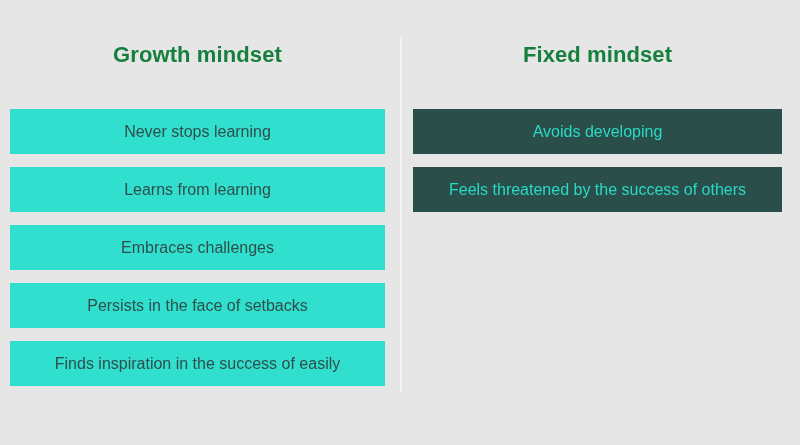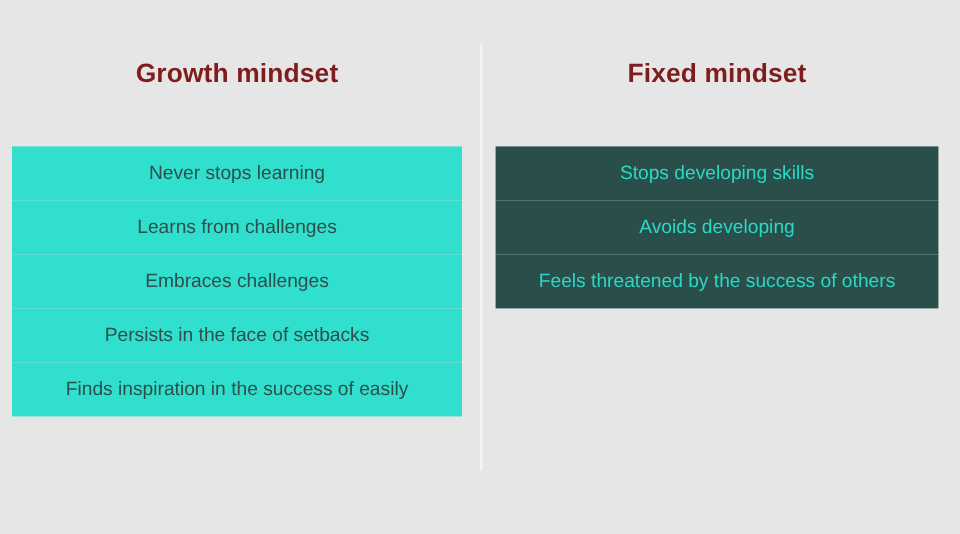--- a/index.html
+++ b/index.html
@@ -35,35 +35,36 @@
     padding-right: 15px;
   }
 
   .column-right {
     width: 400px;
     padding-left: 13px;
     padding-right: 18px;
   }
 
   .column-heading {
-    height: 122px;
+    height: 109px;
     display: flex;
     align-items: center;
     justify-content: center;
     font-size: 22px;
     font-weight: bold;
-    color: #7f1d1d;
+    color: #15803d;
     letter-spacing: 0.1px;
     line-height: 1;
     user-select: none;
   }
 
   .bars {
     display: flex;
     flex-direction: column;
+    gap: 13px;
   }
 
   .bar {
     height: 45px;
     display: flex;
     align-items: center;
     justify-content: center;
     font-size: 16px;
     line-height: 1;
     text-align: center;
@@ -93,31 +94,30 @@
 </style>
 </head>
 <body>
 
 <div id="board">
 
   <div class="column column-left">
     <div class="column-heading">Growth mindset</div>
     <div class="bars">
       <div class="bar bar-growth">Never stops learning</div>
-      <div class="bar bar-growth">Learns from challenges</div>
+      <div class="bar bar-growth">Learns from learning</div>
       <div class="bar bar-growth">Embraces challenges</div>
       <div class="bar bar-growth">Persists in the face of setbacks</div>
       <div class="bar bar-growth">Finds inspiration in the success of easily</div>
     </div>
   </div>
 
   <div class="column column-right">
     <div class="column-heading">Fixed mindset</div>
     <div class="bars">
-      <div class="bar bar-fixed">Stops developing skills</div>
       <div class="bar bar-fixed">Avoids developing</div>
       <div class="bar bar-fixed">Feels threatened by the success of others</div>
     </div>
   </div>
 
   <div id="divider"></div>
 
 </div>
 
 </body></html>

